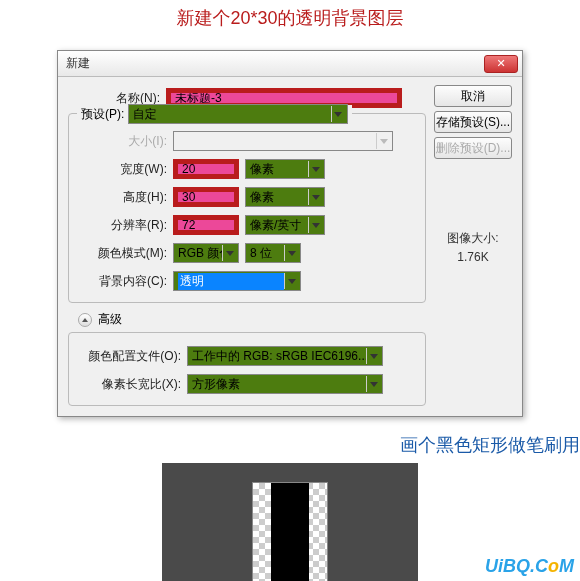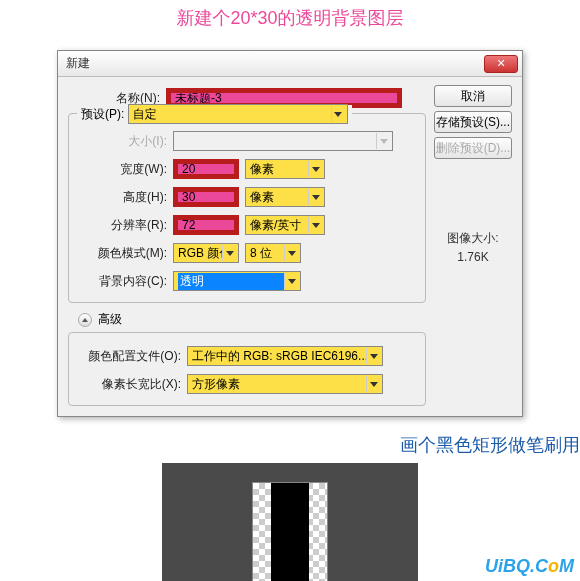--- a/index.html
+++ b/index.html
@@ -1,29 +1,29 @@
 <!DOCTYPE html>
 <html><head>
 <meta charset="utf-8">
 <style>
 *{box-sizing:border-box;margin:0;padding:0;font-family:"Microsoft YaHei",SimSun,sans-serif}
 body{width:580px;height:581px;background:#fff;position:relative}
-.caption1{color:#ec4899;font-size:18px;text-align:center;padding:6px 0 4px}
+.caption1{color:#b91c1c;font-size:18px;text-align:center;padding:6px 0 4px}
 .dialog{margin:16px auto;width:466px;background:#f0f0f0;border:1px solid #888;box-shadow:2px 2px 6px rgba(0,0,0,.3)}
 .titlebar{height:26px;background:linear-gradient(#fff,#e8e8e8);border-bottom:1px solid #bbb;display:flex;align-items:center;padding:0 4px}
 .titlebar .ttl{font-size:12px;color:#333;flex:1;padding-left:4px}
 .closebtn{width:34px;height:18px;background:linear-gradient(#e77,#c33);border:1px solid #a22;border-radius:3px;color:#fff;font-size:11px;line-height:14px;text-align:center}
 .body{display:flex;padding:8px 10px 10px}
 .left{flex:1}
 .right{width:86px;padding-left:8px}
 .row{display:flex;align-items:center;height:26px;margin-bottom:2px}
 .lbl{width:98px;text-align:right;font-size:12px;color:#222;padding-right:6px}
 .lbl.dis{color:#aaa}
 .inp{height:20px;border:5px solid #b91c1c;background:#ec4899;font-size:12px;padding:0 4px}
-.drop{height:20px;border:1px solid #888;background:#fde047;font-size:12px;display:flex;align-items:center;padding:0 2px 0 4px;position:relative}
+.drop{height:20px;border:1px solid #888;background:#4d7c0f;font-size:12px;display:flex;align-items:center;padding:0 2px 0 4px;position:relative}
 .drop .val{flex:1;white-space:nowrap;overflow:hidden}
 .drop.sel .val{background:#0a84ff;color:#fff;padding:0 2px}
 .caret{width:14px;height:16px;border-left:1px solid #ccc;display:flex;align-items:center;justify-content:center}
 .tri{width:0;height:0;border-left:4px solid transparent;border-right:4px solid transparent;border-top:5px solid #333}
 .btn{height:22px;border:1px solid #888;background:linear-gradient(#fdfdfd,#e6e6e6);font-size:12px;border-radius:3px;text-align:center;line-height:20px;margin-bottom:4px;cursor:default;width:100%}
 .btn.def{border:1px solid #3a7ac8;box-shadow:0 0 2px #6af}
 .fieldset{border:1px solid #bbb;border-radius:4px;padding:4px 6px 6px;margin-top:2px;position:relative}
 .fieldset .legend{position:absolute;top:-9px;left:8px;background:#f0f0f0;padding:0 4px;font-size:12px;display:flex;align-items:center;height:18px}
 .advbtn{display:flex;align-items:center;margin:8px 0 4px 10px;font-size:12px}
 .chev{width:14px;height:14px;border:1px solid #aaa;border-radius:7px;background:linear-gradient(#fff,#ddd);margin-right:6px;display:flex;align-items:center;justify-content:center}

